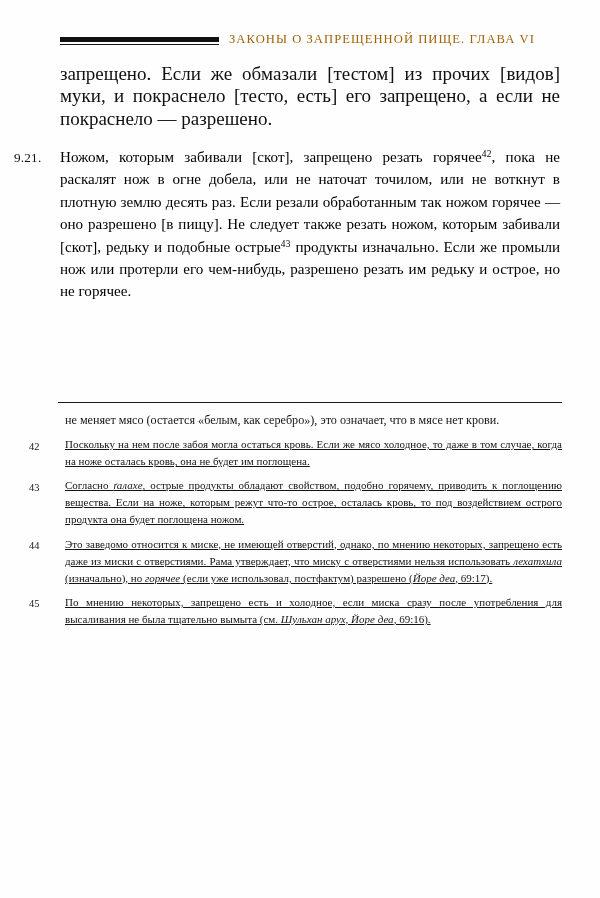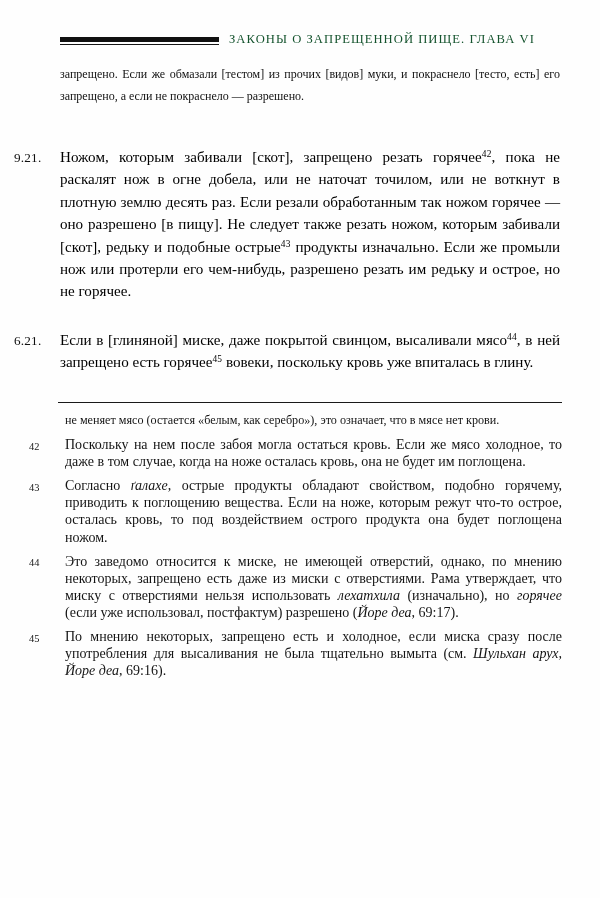--- a/index.html
+++ b/index.html
@@ -48,31 +48,31 @@
   }
   .head-rule .thin {
     height: 1px;
     margin-top: 2px;
     background: #161616;
   }
   .head-title {
     font-size: 12.6px;
     letter-spacing: 1.05px;
     white-space: nowrap;
-    color: #14532d;
+    color: #a16207;
     font-family: "Liberation Serif", "DejaVu Serif", serif;
   }
 
   
   .body-block {
     position: absolute;
     left: 60px;
     width: 500px;
     text-align: justify;
-    font-size: 12px;
+    font-size: 19px;
     line-height: 22.4px;
     color: #101010;
     hyphens: manual;
   }
   .body-block.cont { top: 63px; }
 
   .numbered {
     position: absolute;
     left: 14px;
     width: 546px;
@@ -137,23 +137,24 @@
     flex: 0 0 36px;
     width: 36px;
     font-size: 10.4px;
     line-height: 17.1px;
     padding-top: 1.5px;
     color: #171717;
   }
   .fn-item .fn-txt {
     flex: 1 1 auto;
     text-align: justify;
-    font-size: 14px;
+    font-size: 11px;
     line-height: 17.1px;
     color: #141414;
+    text-decoration: underline;
   }
   i, em { font-style: italic; }
 </style>
 </head>
 <body>
 
 <div class="page">
 
   <div class="running-head">
     <div class="head-rule">
@@ -163,24 +164,20 @@
     <div class="head-title">ЗАКОНЫ О ЗАПРЕЩЕННОЙ ПИЩЕ. ГЛАВА VI</div>
   </div>
 
   <div class="body-block cont">запрещено. Если же обмазали [тестом] из прочих [видов] муки, и покраснело [тесто, есть] его запрещено, а если не покраснело — разрешено.</div>
 
   <div class="numbered p620">
     <div class="num">9.21.</div>
     <div class="txt"><span>Ножом, которым забивали [скот], запрещено резать горячее</span><sup class="fn">42</sup><span>, пока не раскалят нож в огне добела, или не наточат точилом, или не воткнут в плотную землю десять раз. Если резали обработанным так ножом горячее — оно разрешено [в пищу]. Не следует также резать ножом, которым забивали [скот], редьку и подобные острые</span><sup class="fn">43</sup><span> продукты изначально. Если же промыли нож или протерли его чем-нибудь, разрешено резать им редьку и острое, но не горячее.</span></div>
   </div>
 
-  <div class="numbered p621">
-    <div class="num">6.21.</div>
-    <div class="txt"><span>Если в [глиняной] миске, даже покрытой свинцом, высаливали мясо</span><sup class="fn">44</sup><span>, в ней запрещено есть горячее</span><sup class="fn">45</sup><span> вовеки, поскольку кровь уже впиталась в глину.</span></div>
-  </div>
 
   <div class="fn-rule"></div>
 
   <div class="fn-area">
 
     <div class="fn-lead">не меняет мясо (остается «белым, как серебро»), это означает, что в мясе нет крови.</div>
 
     <div class="fn-item">
       <div class="fn-num">42</div>
       <div class="fn-txt">Поскольку на нем после забоя могла остаться кровь. Если же мясо холодное, то даже в том случае, когда на ноже осталась кровь, она не будет им поглощена.</div>

